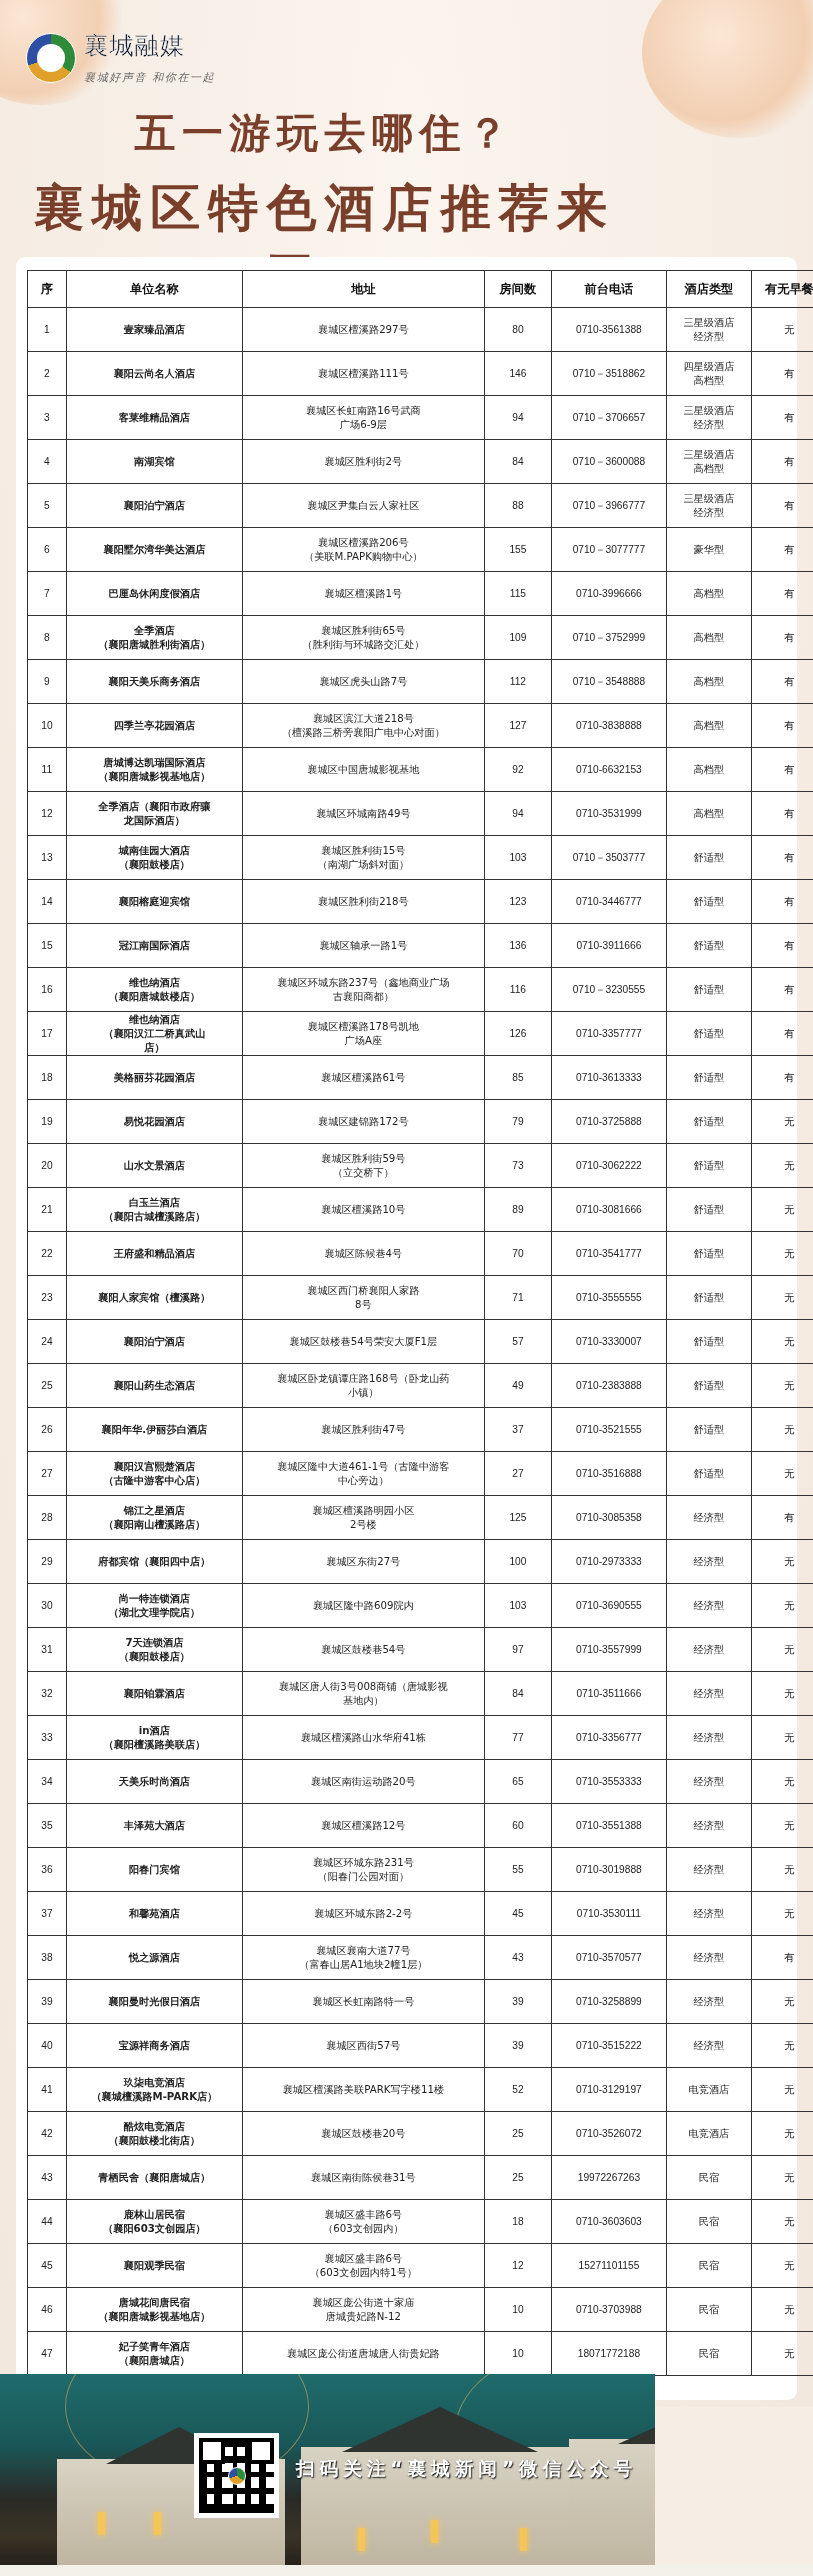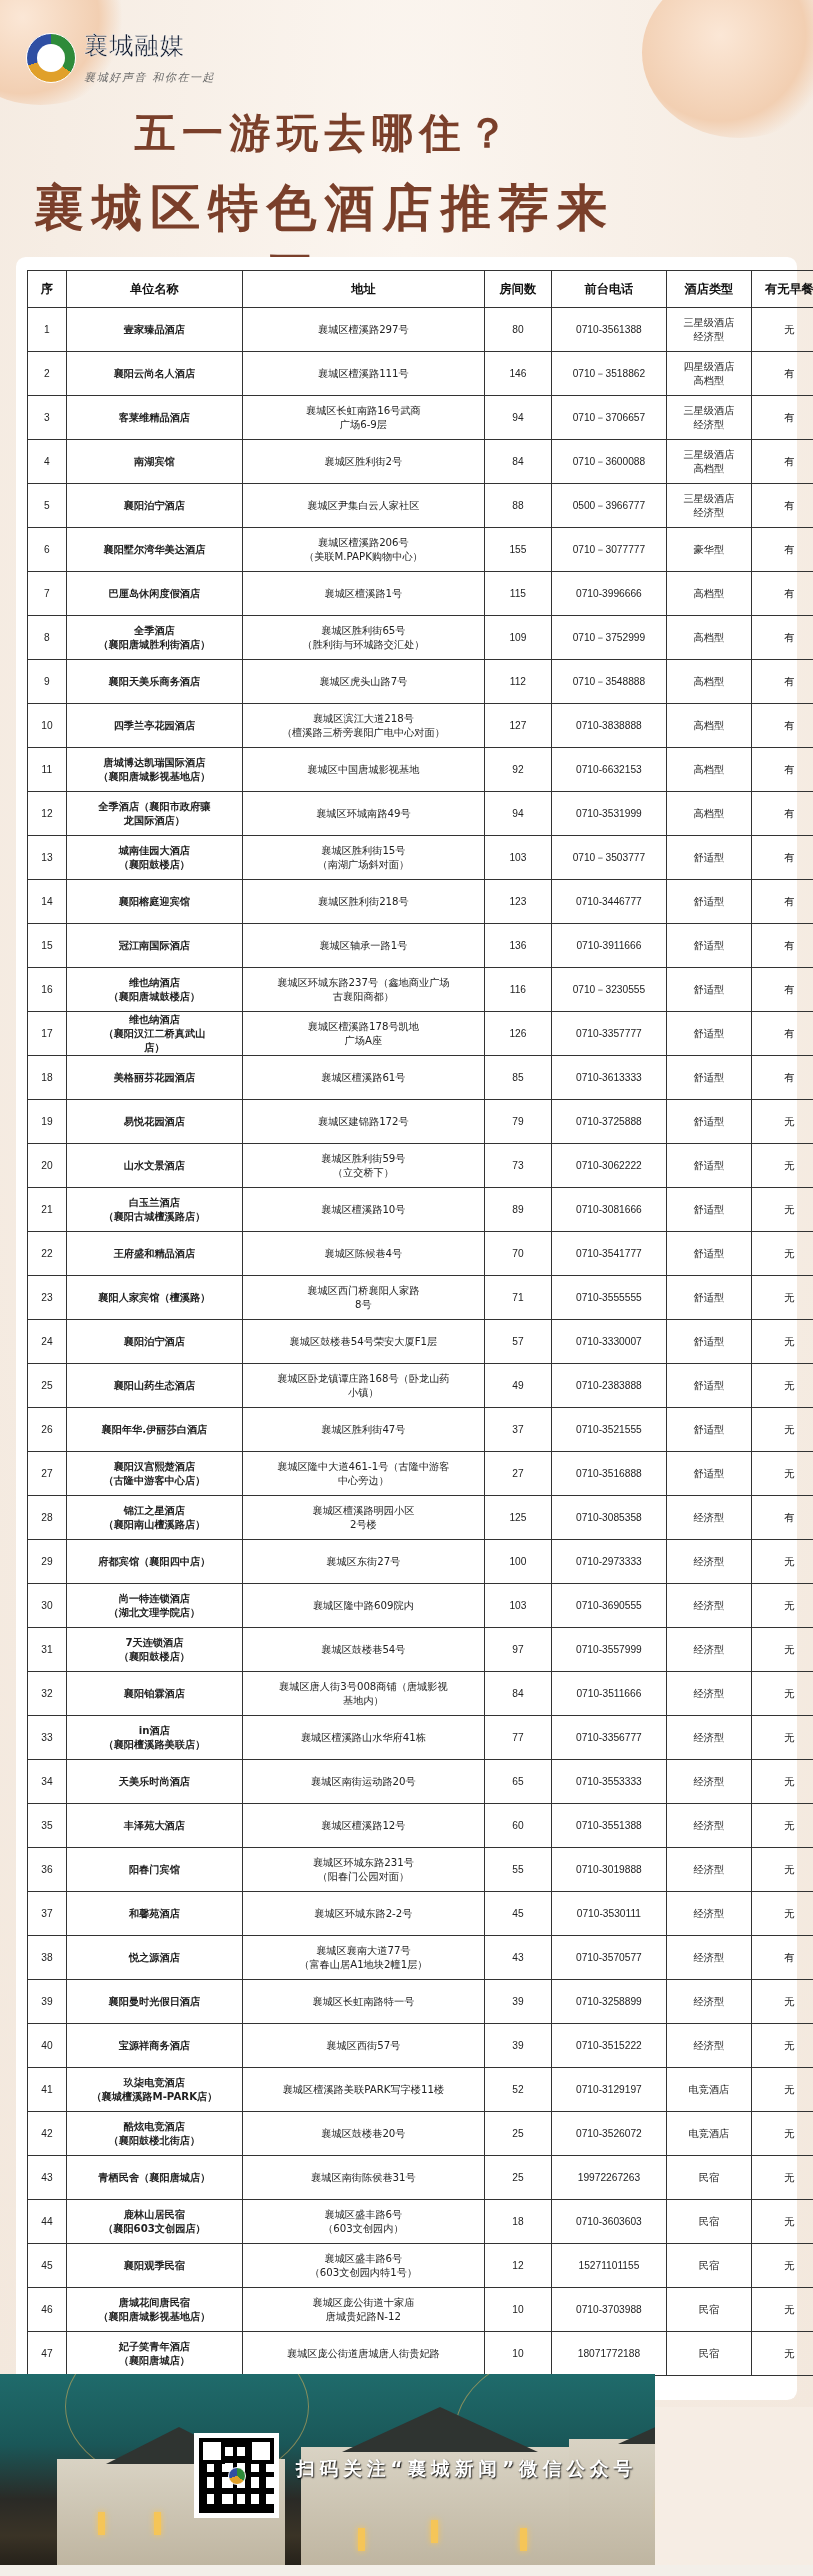--- a/index.html
+++ b/index.html
@@ -176,21 +176,21 @@
           <td class="rooms">84</td>
           <td class="phone">0710－3600088</td>
           <td class="type">三星级酒店<br>高档型</td>
           <td class="bf">有</td>
         </tr>
         <tr>
           <td class="idx">5</td>
           <td class="name">襄阳泊宁酒店</td>
           <td class="addr">襄城区尹集白云人家社区</td>
           <td class="rooms">88</td>
-          <td class="phone">0500－3966777</td>
+          <td class="phone">0710－3966777</td>
           <td class="type">三星级酒店<br>经济型</td>
           <td class="bf">有</td>
         </tr>
         <tr>
           <td class="idx">6</td>
           <td class="name">襄阳墅尔湾华美达酒店</td>
           <td class="addr">襄城区檀溪路206号<br>（美联M.PAPK购物中心）</td>
           <td class="rooms">155</td>
           <td class="phone">0710－3077777</td>
           <td class="type">豪华型</td>

